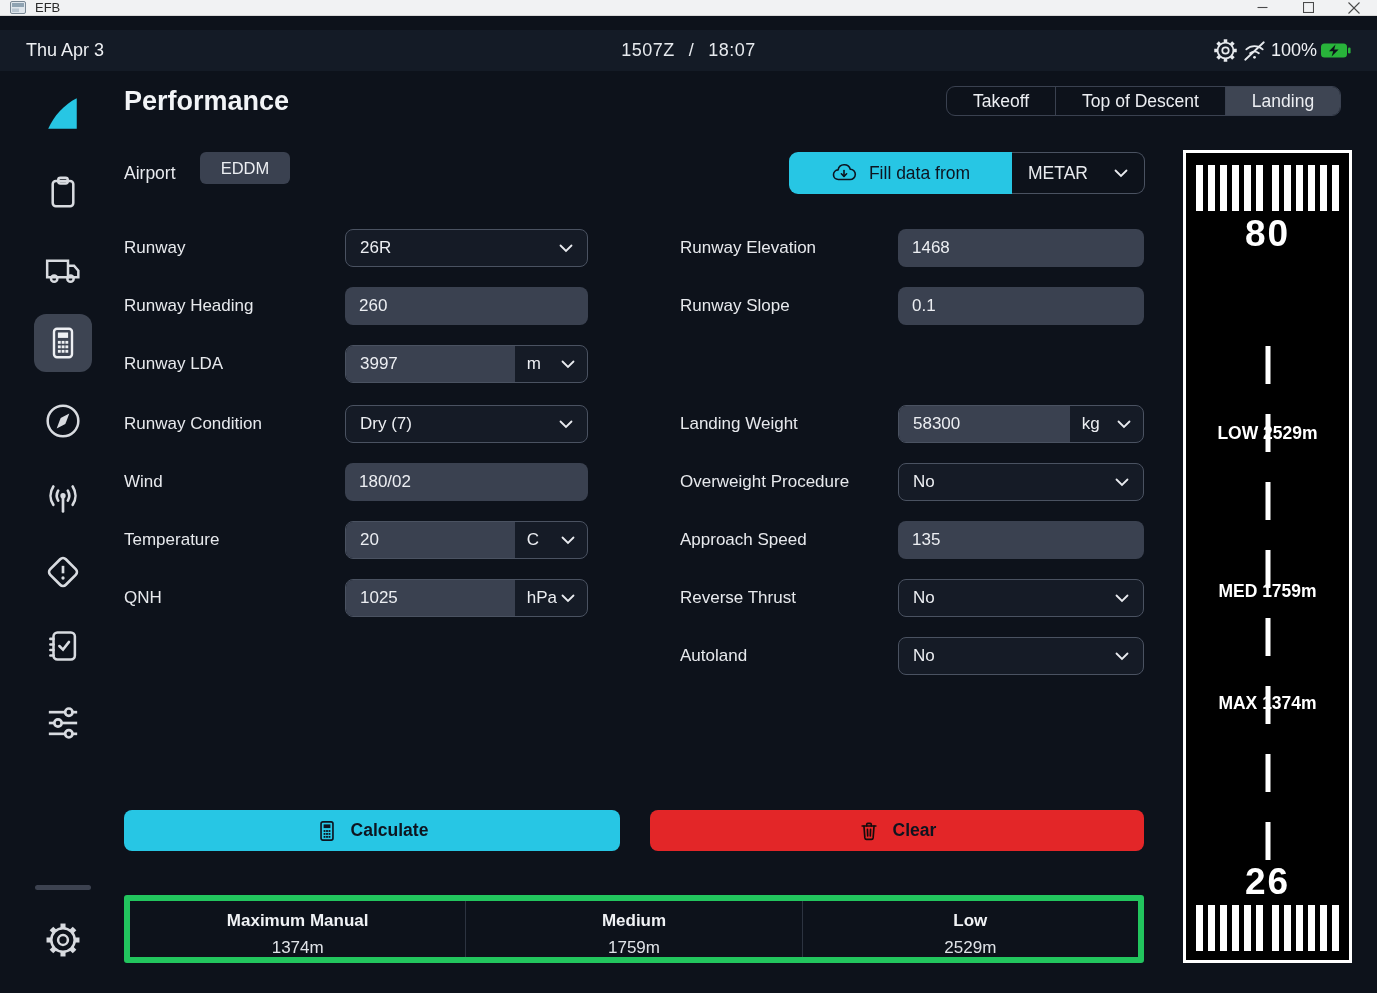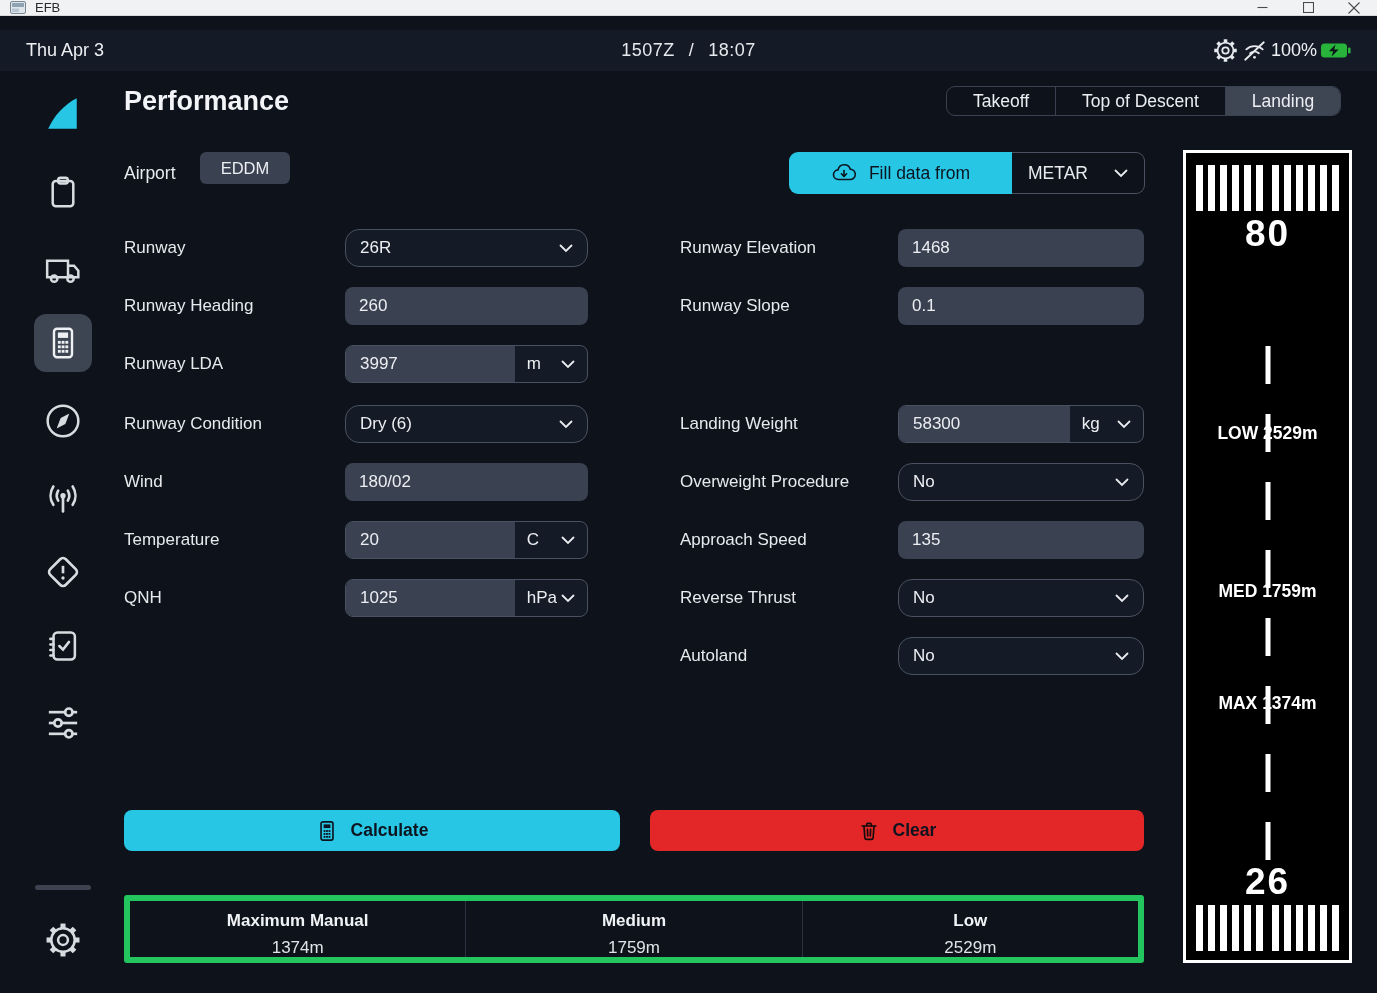--- a/index.html
+++ b/index.html
@@ -43,21 +43,21 @@
   
   .col { position:absolute; top:229px; width:464px; }
   .col-left { left:124px; }
   .col-right { left:680px; }
   .frow { display:flex; align-items:center; justify-content:space-between; height:38px; margin-bottom:20px; }
   .frow.gap-l { margin-top:22px; }
   .frow.gap-r { margin-top:80px; }
   .flabel { font-size:17px; color:#e7e9ed; }
   .ctl { width:243px; height:38px; }
   .col-right .ctl { width:246px; }
-  .select { display:flex; align-items:center; justify-content:space-between; padding:0 14px; background:#151b26; border:1px solid #4a5261; border-radius:14px; font-size:17px; color:#eceef2; }
+  .select { display:flex; align-items:center; justify-content:space-between; padding:0 14px; background:#151b26; border:1px solid #4a5261; border-radius:8px; font-size:17px; color:#eceef2; }
   .tinput { width:100%; height:100%; background:#3a4150; border:none; border-radius:8px; color:#eceef2; font-size:17px; padding:0 14px; font-family:"Liberation Sans", sans-serif; outline:none; }
   .combo { display:flex; background:#151b26; border:1px solid #4a5261; border-radius:8px; overflow:hidden; }
   .combo input { width:70%; height:100%; background:#3a4150; border:none; color:#eceef2; font-size:17px; padding:0 14px; font-family:"Liberation Sans", sans-serif; outline:none; }
   .combo .unit { flex:1; display:flex; align-items:center; justify-content:space-between; padding:0 12px; font-size:17px; color:#eceef2; }
 
   
   .action { position:absolute; top:810px; height:41px; border-radius:8px; display:flex; align-items:center; justify-content:center; gap:13px; font-size:17.5px; font-weight:bold; color:#0e141f; }
   .calc { left:124px; width:496px; background:var(--cyan); }
   .clear { left:650px; width:494px; background:var(--red); }
 
@@ -336,21 +336,21 @@
             <svg width="14" height="9" viewBox="0 0 14 9" fill="none" stroke="#e9ebef" stroke-width="1.8" stroke-linecap="round">
               <polyline points="1.5,1.5 7,7 12.5,1.5"></polyline>
             </svg>
           </span>
       </span>
     </div>
   </div>
   <div class="frow gap-l">
     <span class="flabel">Runway Condition</span>
     <div class="ctl select">
-      <span>Dry (6)</span>
+      <span>Dry (7)</span>
       <span class="icon">
           <svg width="14" height="9" viewBox="0 0 14 9" fill="none" stroke="#e9ebef" stroke-width="1.8" stroke-linecap="round">
             <polyline points="1.5,1.5 7,7 12.5,1.5"></polyline>
           </svg>
         </span>
     </div>
   </div>
   <div class="frow">
     <span class="flabel">Wind</span>
     <div class="ctl"><input class="tinput" value="180/02" style=""></div>

